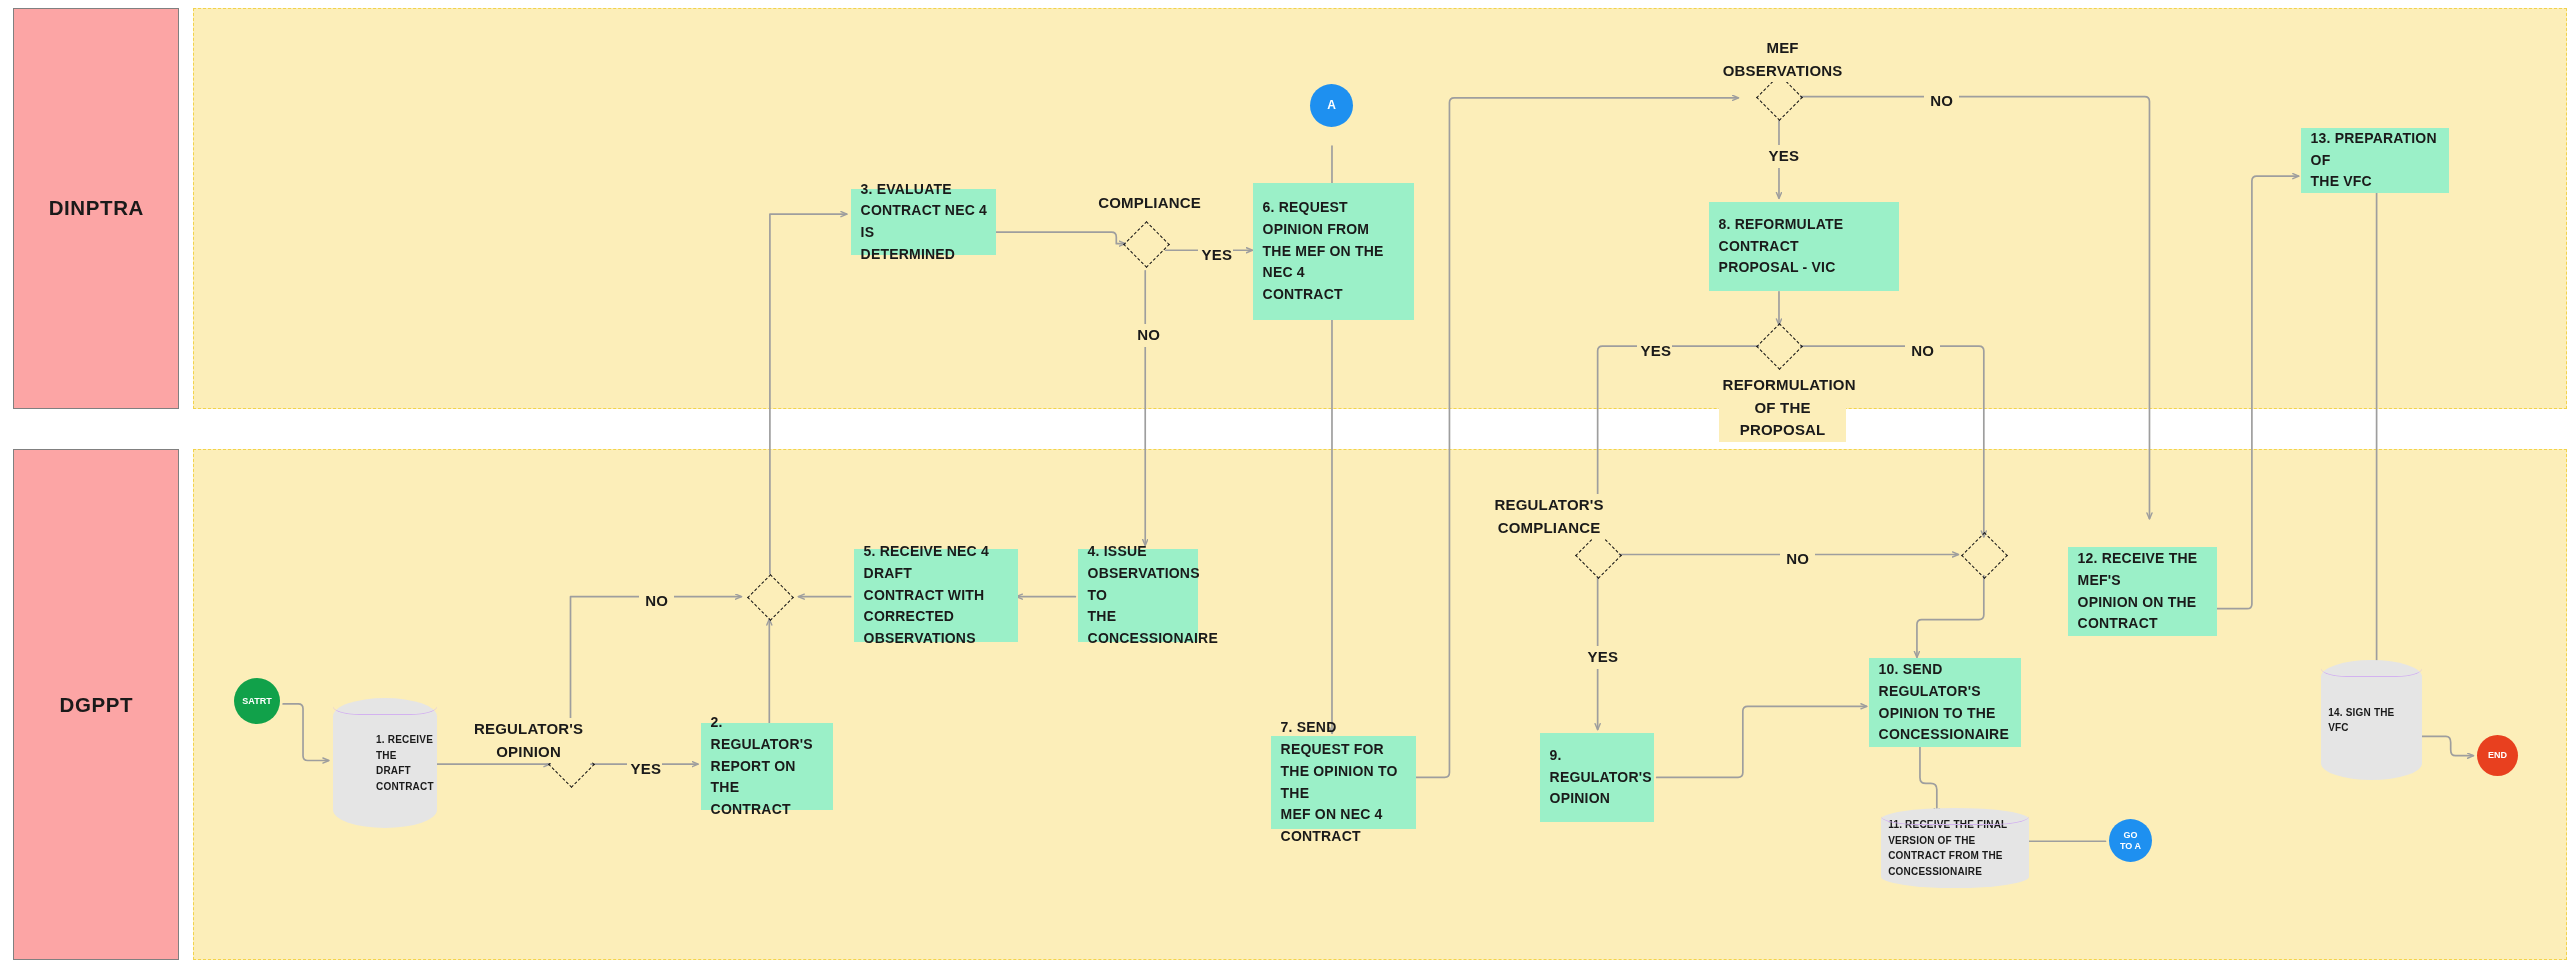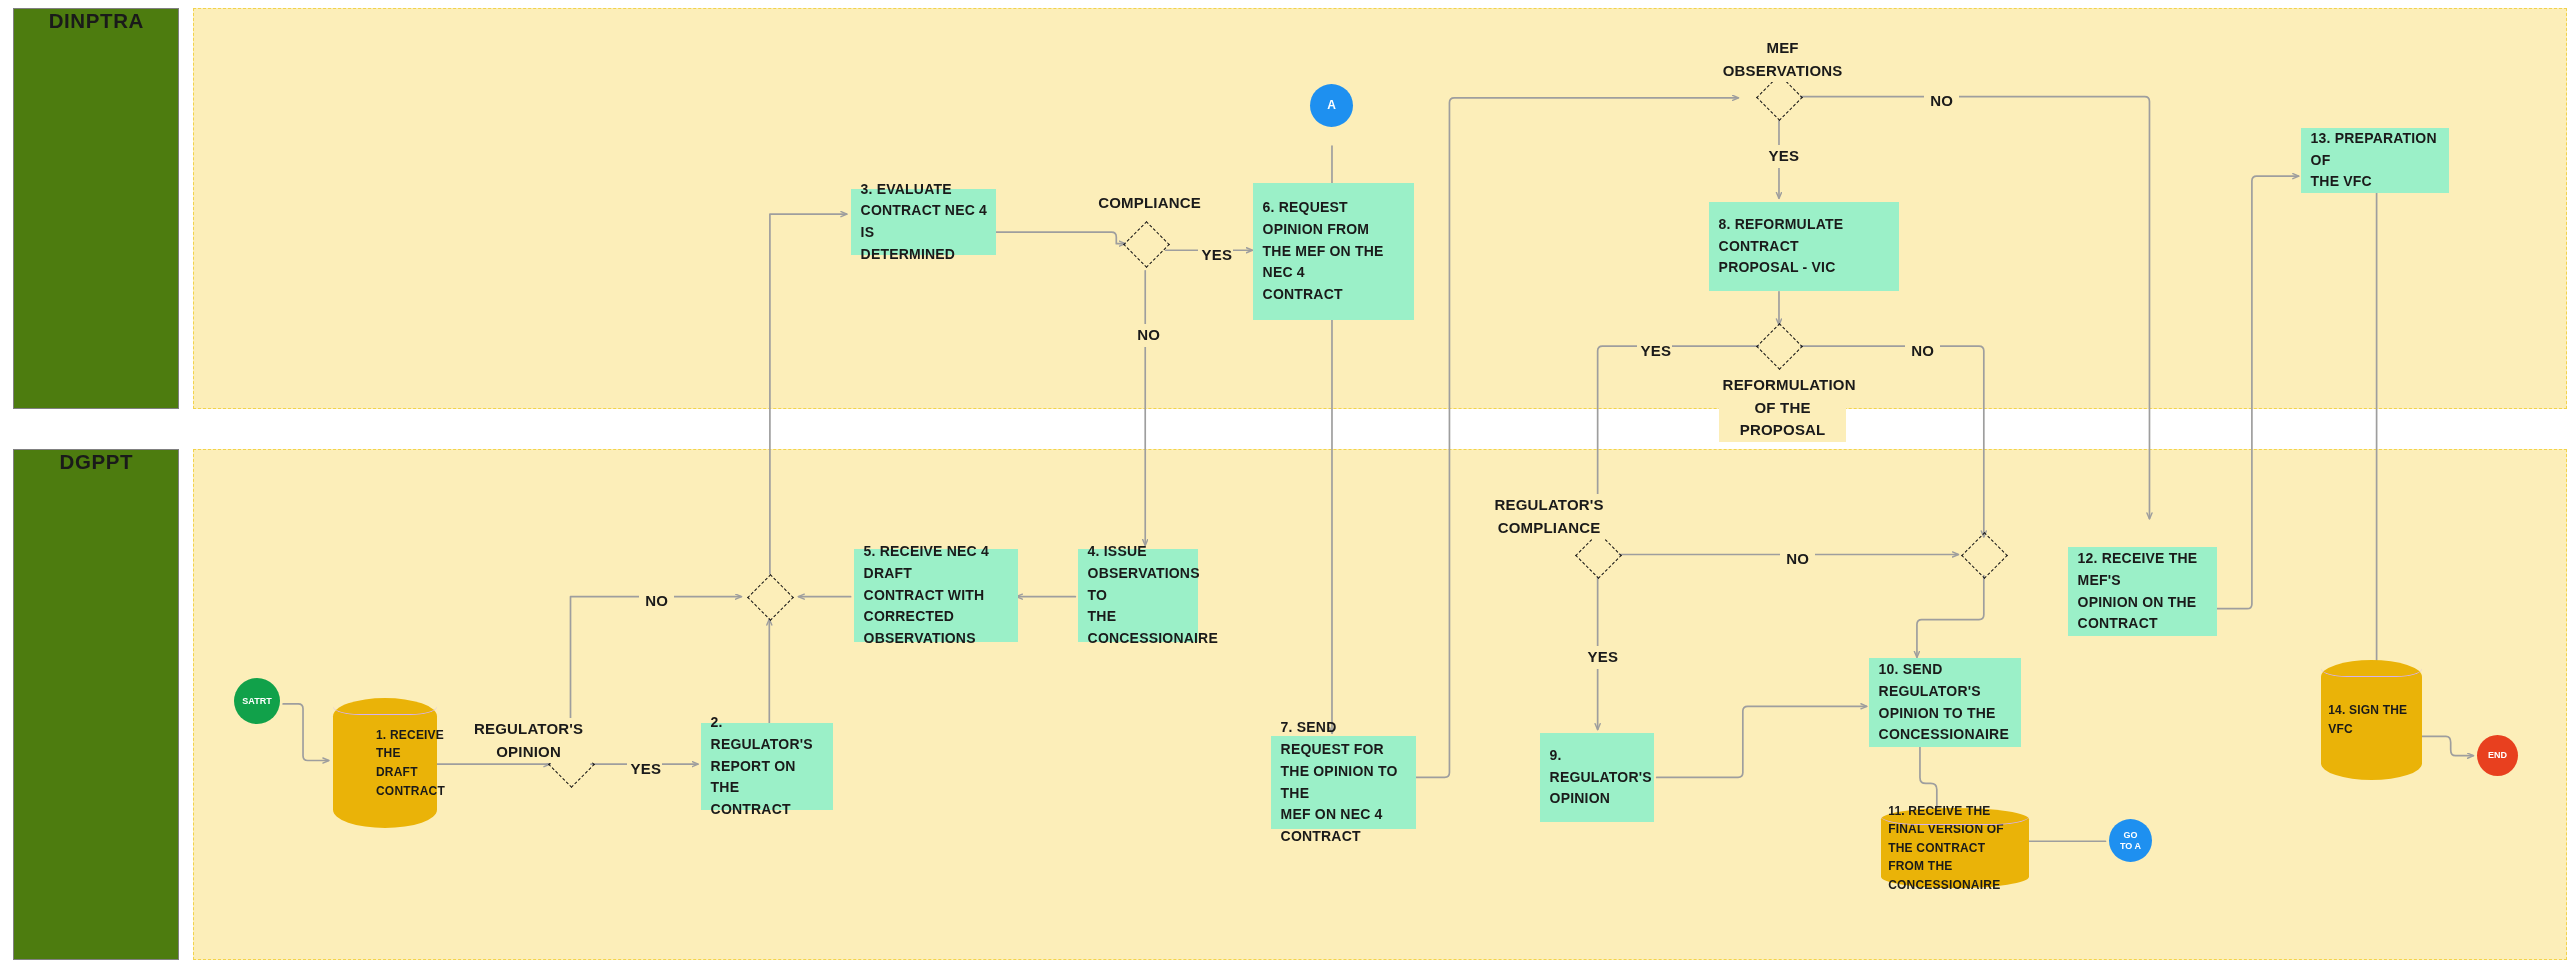--- a/index.html
+++ b/index.html
@@ -1,40 +1,40 @@
 <!DOCTYPE html>
 <html style="font-size:9.6px"><head>
 <meta charset="utf-8">
 <style>
   html,body{margin:0;padding:0;background:#ffffff;}
   body{width:2576px;height:968px;position:relative;font-family:"Liberation Sans",sans-serif;overflow:hidden;}
 
   
   .lane-header{
-    position:absolute;background:#4d7c0f;border:1.8px solid #808080;
-    display:flex;justify-content:center;
+    position:absolute;background:#fca5a5;border:1.8px solid #808080;
+    display:flex;align-items:center;justify-content:center;
     font-size:20.5px;font-weight:bold;color:#1a1a1a;letter-spacing:0.6px;
   }
   
   .lane-body{
     position:absolute;background:#fceeb9;border:1.8px dashed #f2d34b;
   }
 
   
   .node{position:absolute;box-sizing:border-box;}
 
   .proc{
     background:#9bf0c8;color:#1a1a1a;font-size:14px;font-weight:bold;
     line-height:1.55;letter-spacing:0.2px;
     display:flex;align-items:center;padding:3.6px 8.4px 3.6px 9.6px;
   }
   .proc span{display:block;}
 
   .db{
-    background:#eab308;color:#1a1a1a;font-size:12px;font-weight:bold;
+    background:#e5e5e5;color:#1a1a1a;font-size:10px;font-weight:bold;
     line-height:1.55;letter-spacing:0.2px;
     border-radius:50% / 14%;
     display:flex;align-items:center;justify-content:flex-start;
     padding:0 7.2px;position:absolute;
   }
   .db::before{
     content:"";position:absolute;left:0;right:0;top:0;height:15.7px;
     border-bottom:1.2px solid #d3b2f0;border-radius:50% / 100%;
     pointer-events:none;
   }

